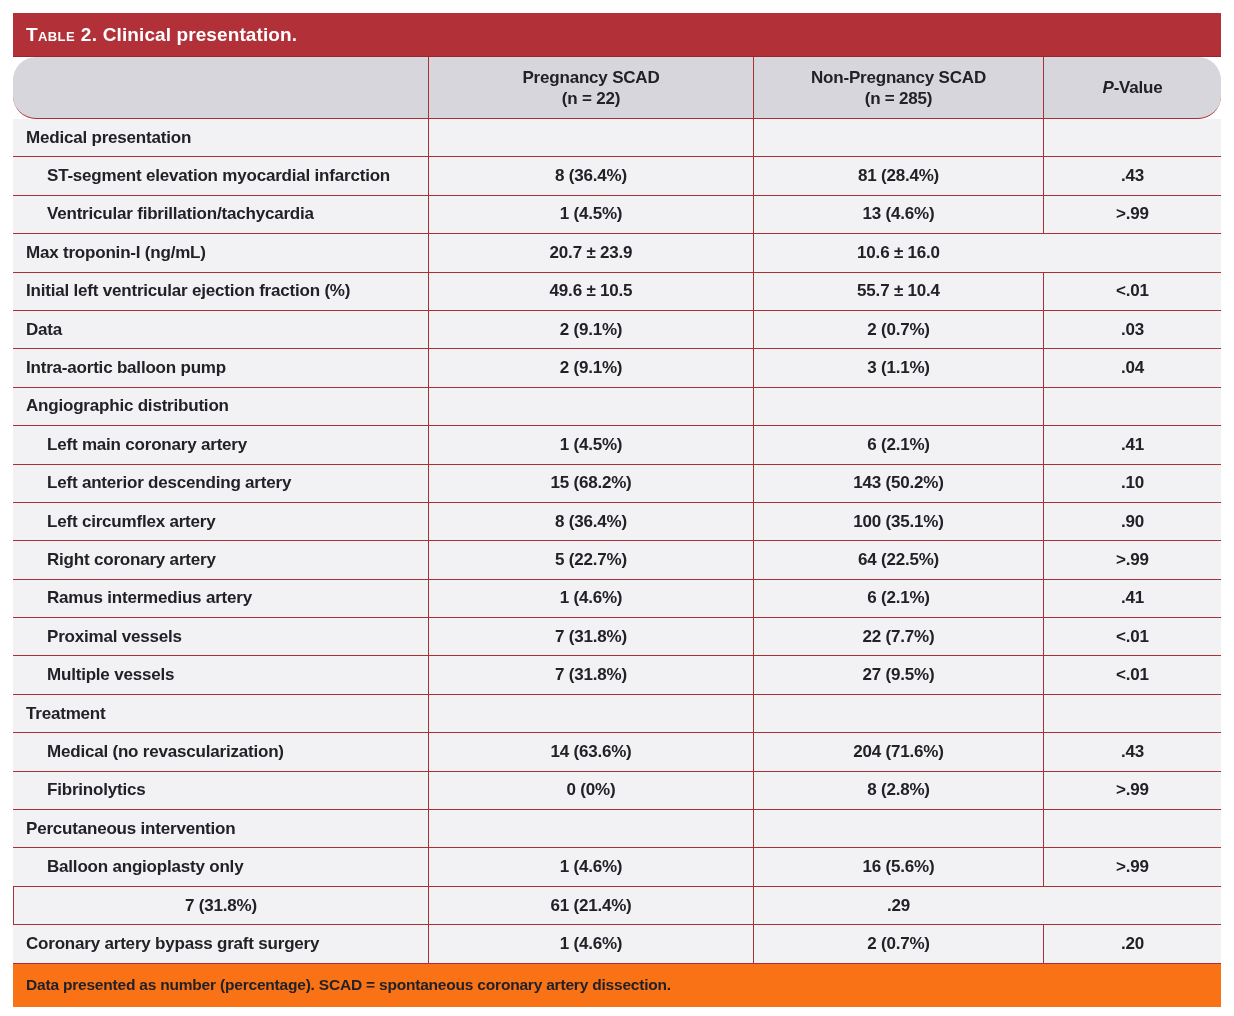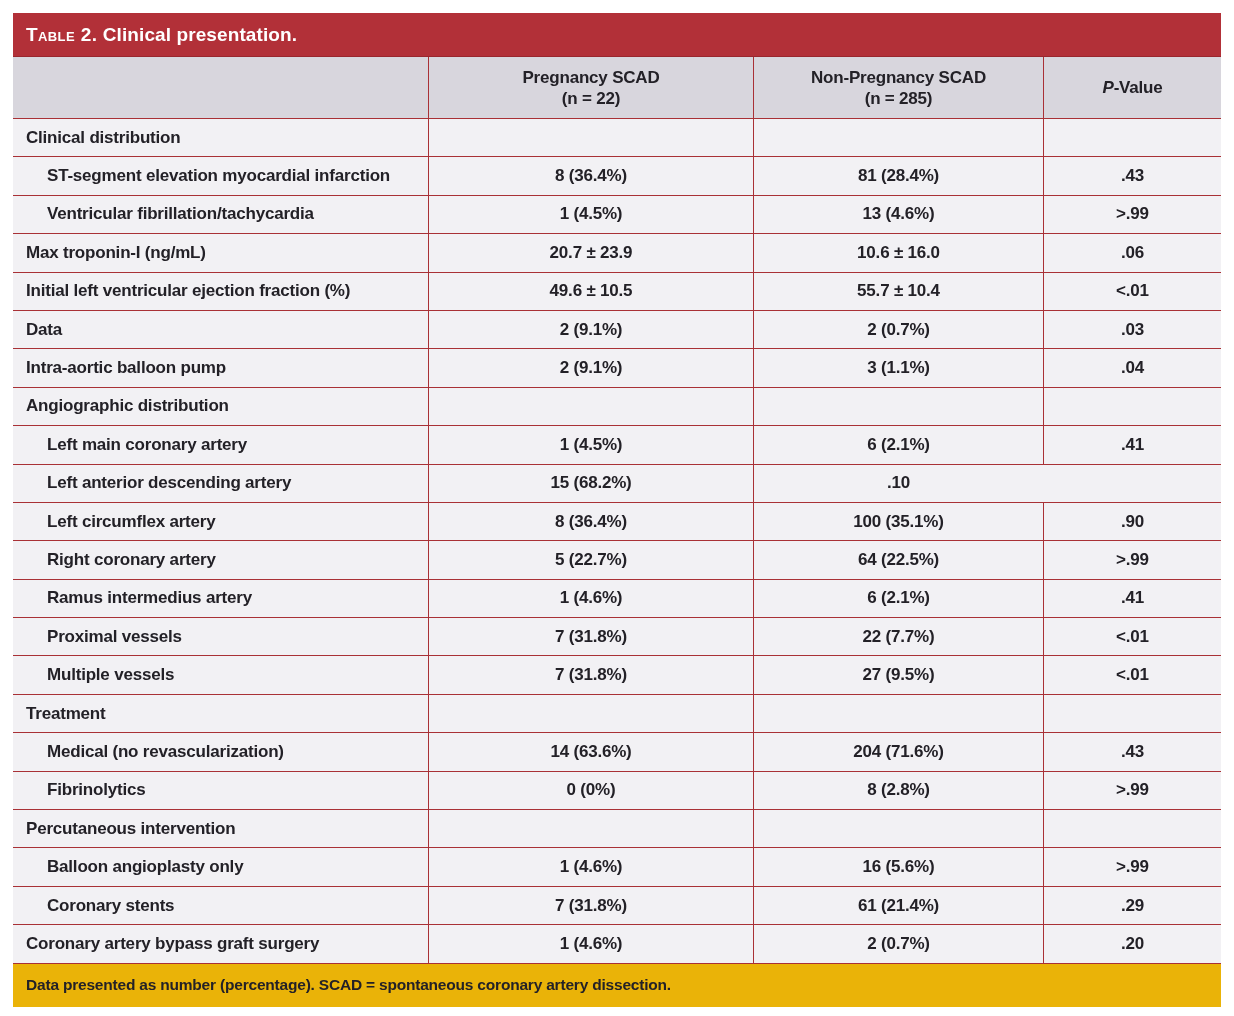--- a/index.html
+++ b/index.html
@@ -30,20 +30,21 @@
     grid-template-columns: 415px 325px 290px 178px;
   }
   .cell { box-sizing: border-box; }
   .vline { border-left: 1px solid #a93136; }
 
   
   .thead {
     background: #d8d6dd;
     height: 61px;
     border-bottom: 1px solid #a93136;
+    border-radius: 23px;
   }
   .hcell {
     height: 100%;
     display: flex; flex-direction: column;
     align-items: center; justify-content: center;
     text-align: center;
     font-weight: 700; font-size: 17px; line-height: 21px;
     letter-spacing: -0.2px;
   }
   .it { font-style: italic; }
@@ -62,21 +63,21 @@
     white-space: nowrap; overflow: hidden;
   }
   .trow.sub .label { padding-left: 34px; }
   .val {
     display: flex; align-items: center; justify-content: center;
     font-weight: 700; font-size: 17px; letter-spacing: -0.2px;
   }
 
   
   .tfoot {
-    background: #eab308;
+    background: #f97316;
     height: 43px;
     display: flex; align-items: center;
     padding-left: 13px; box-sizing: border-box;
     font-weight: 700; font-size: 15.5px; letter-spacing: -0.2px;
   }
 </style>
 </head>
 <body>
 
 <div class="wrap">
@@ -100,42 +101,41 @@
     </div>
     <div class="hcell cell vline">
       <div>
         <span class="it">P</span><span>-Value</span>
       </div>
     </div>
   </div>
 
   <div>
       <div class="trow grid4">
-        <div class="cell label">Clinical distribution</div>
+        <div class="cell label">Medical presentation</div>
         <div class="cell val vline"></div>
         <div class="cell val vline"></div>
         <div class="cell val vline"></div>
       </div>
       <div class="trow grid4 sub">
         <div class="cell label">ST-segment elevation myocardial infarction</div>
         <div class="cell val vline">8 (36.4%)</div>
         <div class="cell val vline">81 (28.4%)</div>
         <div class="cell val vline">.43</div>
       </div>
       <div class="trow grid4 sub">
         <div class="cell label">Ventricular fibrillation/tachycardia</div>
         <div class="cell val vline">1 (4.5%)</div>
         <div class="cell val vline">13 (4.6%)</div>
         <div class="cell val vline">&gt;.99</div>
       </div>
       <div class="trow grid4">
         <div class="cell label">Max troponin-I (ng/mL)</div>
         <div class="cell val vline">20.7 ± 23.9</div>
         <div class="cell val vline">10.6 ± 16.0</div>
-        <div class="cell val vline">.06</div>
       </div>
       <div class="trow grid4">
         <div class="cell label">Initial left ventricular ejection fraction (%)</div>
         <div class="cell val vline">49.6 ± 10.5</div>
         <div class="cell val vline">55.7 ± 10.4</div>
         <div class="cell val vline">&lt;.01</div>
       </div>
       <div class="trow grid4">
         <div class="cell label">Data</div>
         <div class="cell val vline">2 (9.1%)</div>
@@ -156,20 +156,21 @@
       </div>
       <div class="trow grid4 sub">
         <div class="cell label">Left main coronary artery</div>
         <div class="cell val vline">1 (4.5%)</div>
         <div class="cell val vline">6 (2.1%)</div>
         <div class="cell val vline">.41</div>
       </div>
       <div class="trow grid4 sub">
         <div class="cell label">Left anterior descending artery</div>
         <div class="cell val vline">15 (68.2%)</div>
+        <div class="cell val vline">143 (50.2%)</div>
         <div class="cell val vline">.10</div>
       </div>
       <div class="trow grid4 sub">
         <div class="cell label">Left circumflex artery</div>
         <div class="cell val vline">8 (36.4%)</div>
         <div class="cell val vline">100 (35.1%)</div>
         <div class="cell val vline">.90</div>
       </div>
       <div class="trow grid4 sub">
         <div class="cell label">Right coronary artery</div>
@@ -219,21 +220,20 @@
         <div class="cell val vline"></div>
         <div class="cell val vline"></div>
       </div>
       <div class="trow grid4 sub">
         <div class="cell label">Balloon angioplasty only</div>
         <div class="cell val vline">1 (4.6%)</div>
         <div class="cell val vline">16 (5.6%)</div>
         <div class="cell val vline">&gt;.99</div>
       </div>
       <div class="trow grid4 sub">
-        <div class="cell label">Coronary stents</div>
         <div class="cell val vline">7 (31.8%)</div>
         <div class="cell val vline">61 (21.4%)</div>
         <div class="cell val vline">.29</div>
       </div>
       <div class="trow grid4">
         <div class="cell label">Coronary artery bypass graft surgery</div>
         <div class="cell val vline">1 (4.6%)</div>
         <div class="cell val vline">2 (0.7%)</div>
         <div class="cell val vline">.20</div>
       </div>

